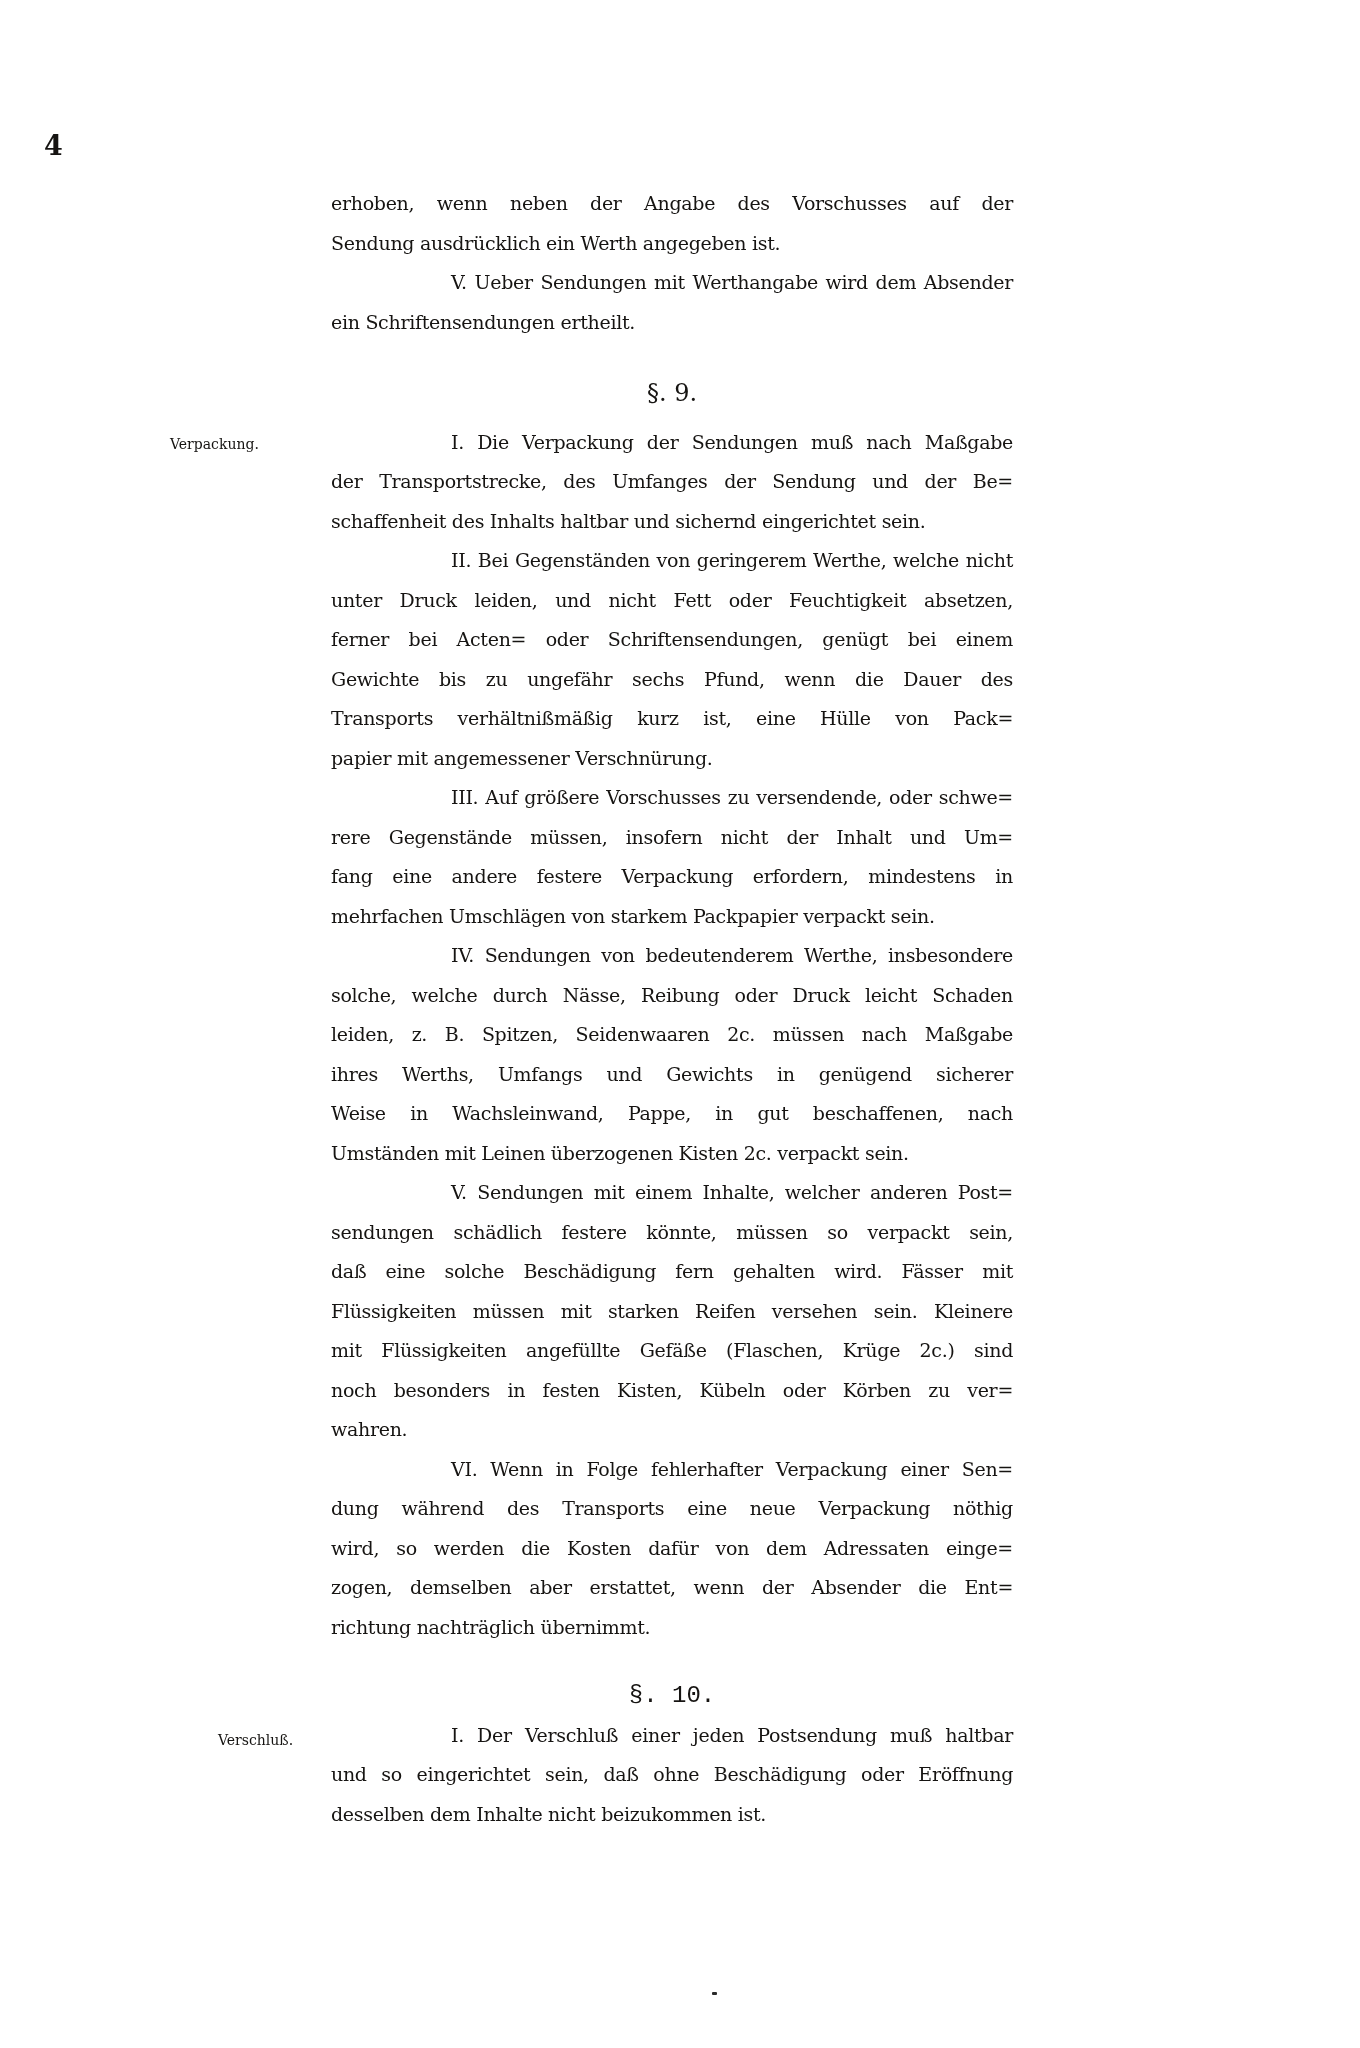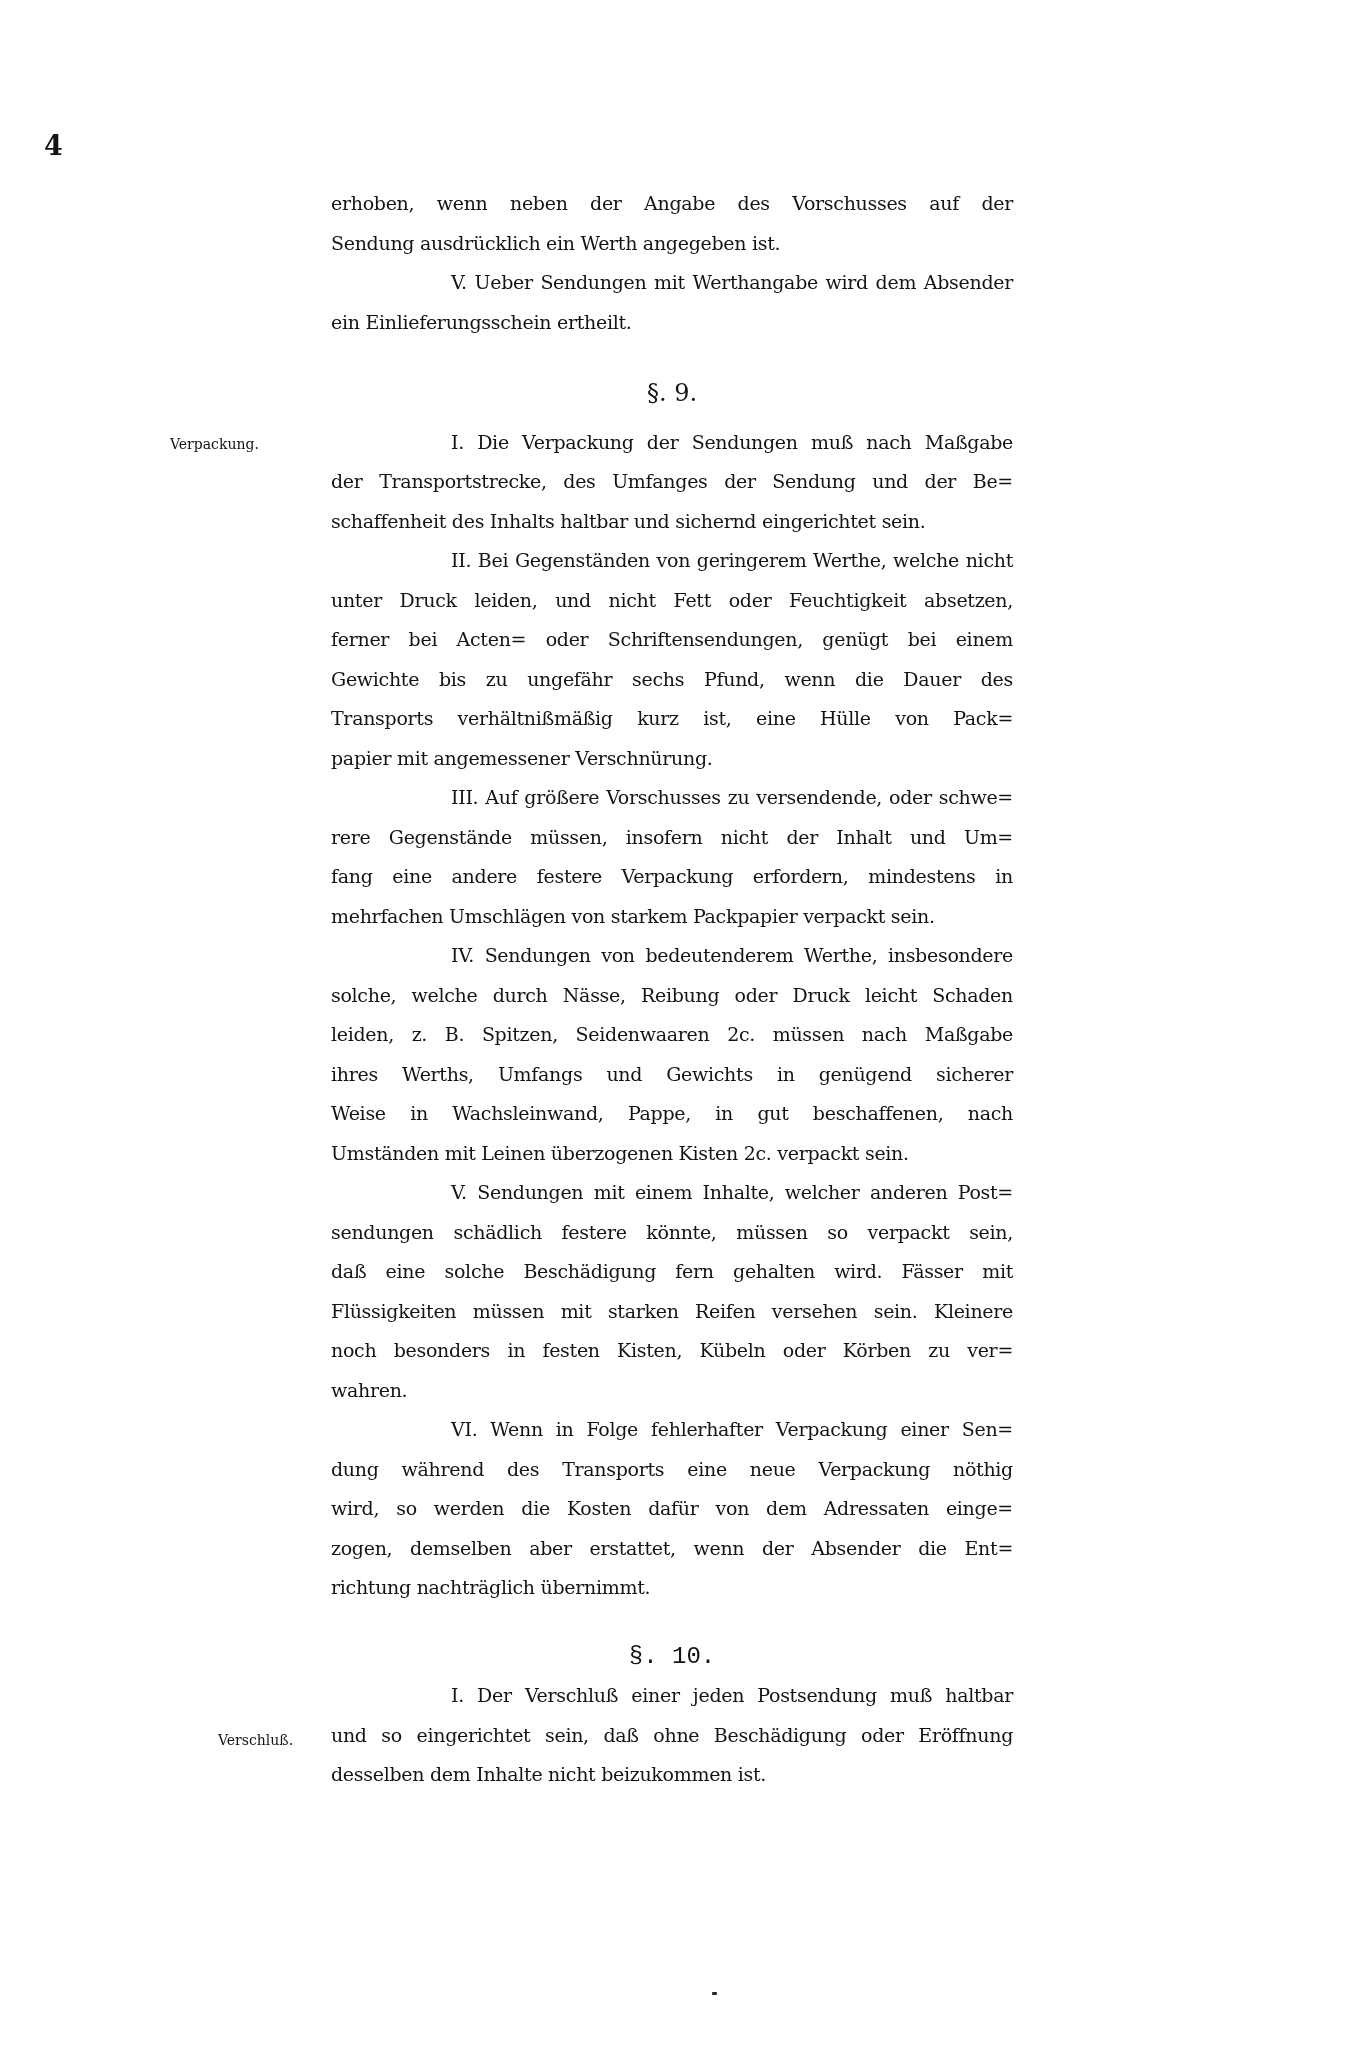--- a/index.html
+++ b/index.html
@@ -71,21 +71,21 @@
 
 <div class="text-column">
 
   <div>
     <div class="line">erhoben, wenn neben der Angabe des Vorschusses auf der</div>
     <div class="line end">Sendung ausdrücklich ein Werth angegeben ist.</div>
   </div>
 
   <div>
     <div class="line first">V. Ueber Sendungen mit Werthangabe wird dem Absender</div>
-    <div class="line end">ein Einlieferungsschein ertheilt.</div>
+    <div class="line end">ein Schriftensendungen ertheilt.</div>
   </div>
 
   <div class="section-heading">§. 9.</div>
 
   <div>
     <div class="line first">I. Die Verpackung der Sendungen muß nach Maßgabe</div>
     <div class="line">der Transportstrecke, des Umfanges der Sendung und der Be=</div>
     <div class="line end">schaffenheit des Inhalts haltbar und sichernd eingerichtet sein.</div>
   </div>
 
@@ -112,20 +112,21 @@
     <div class="line">ihres Werths, Umfangs und Gewichts in genügend sicherer</div>
     <div class="line">Weise in Wachsleinwand, Pappe, in gut beschaffenen, nach</div>
     <div class="line end">Umständen mit Leinen überzogenen Kisten 2c. verpackt sein.</div>
   </div>
 
   <div>
     <div class="line first">V. Sendungen mit einem Inhalte, welcher anderen Post=</div>
     <div class="line">sendungen schädlich festere könnte, müssen so verpackt sein,</div>
     <div class="line">daß eine solche Beschädigung fern gehalten wird. Fässer mit</div>
     <div class="line">Flüssigkeiten müssen mit starken Reifen versehen sein. Kleinere</div>
+    <div class="line">mit Flüssigkeiten angefüllte Gefäße (Flaschen, Krüge 2c.) sind</div>
     <div class="line">noch besonders in festen Kisten, Kübeln oder Körben zu ver=</div>
     <div class="line end">wahren.</div>
   </div>
 
   <div>
     <div class="line first">VI. Wenn in Folge fehlerhafter Verpackung einer Sen=</div>
     <div class="line">dung während des Transports eine neue Verpackung nöthig</div>
     <div class="line">wird, so werden die Kosten dafür von dem Adressaten einge=</div>
     <div class="line">zogen, demselben aber erstattet, wenn der Absender die Ent=</div>
     <div class="line end">richtung nachträglich übernimmt.</div>

